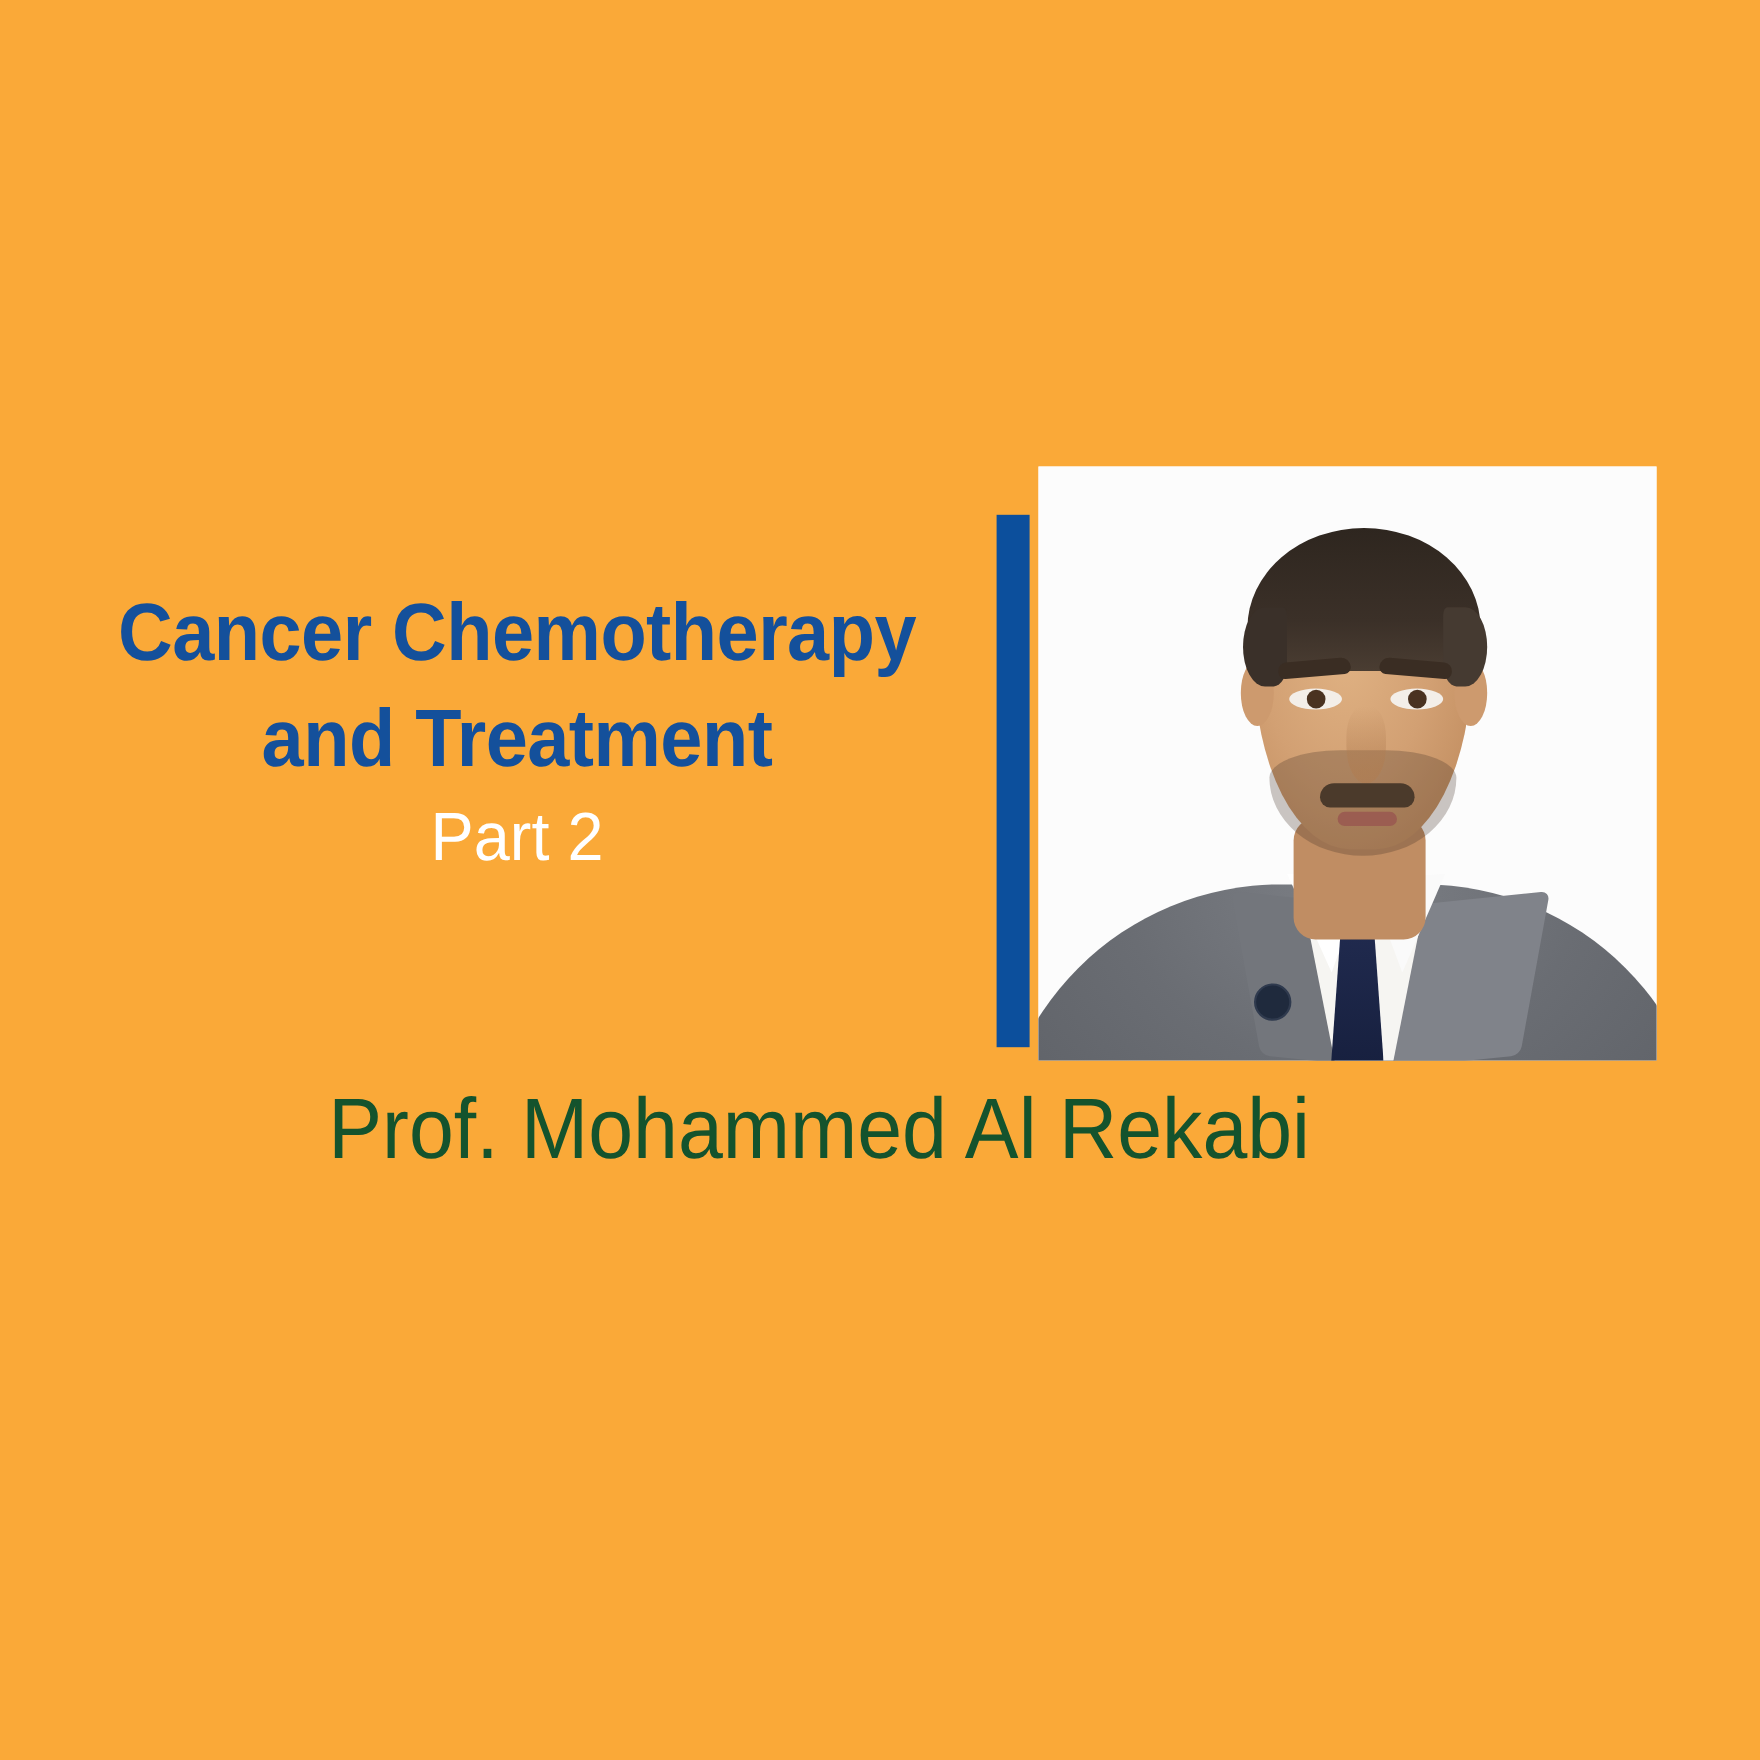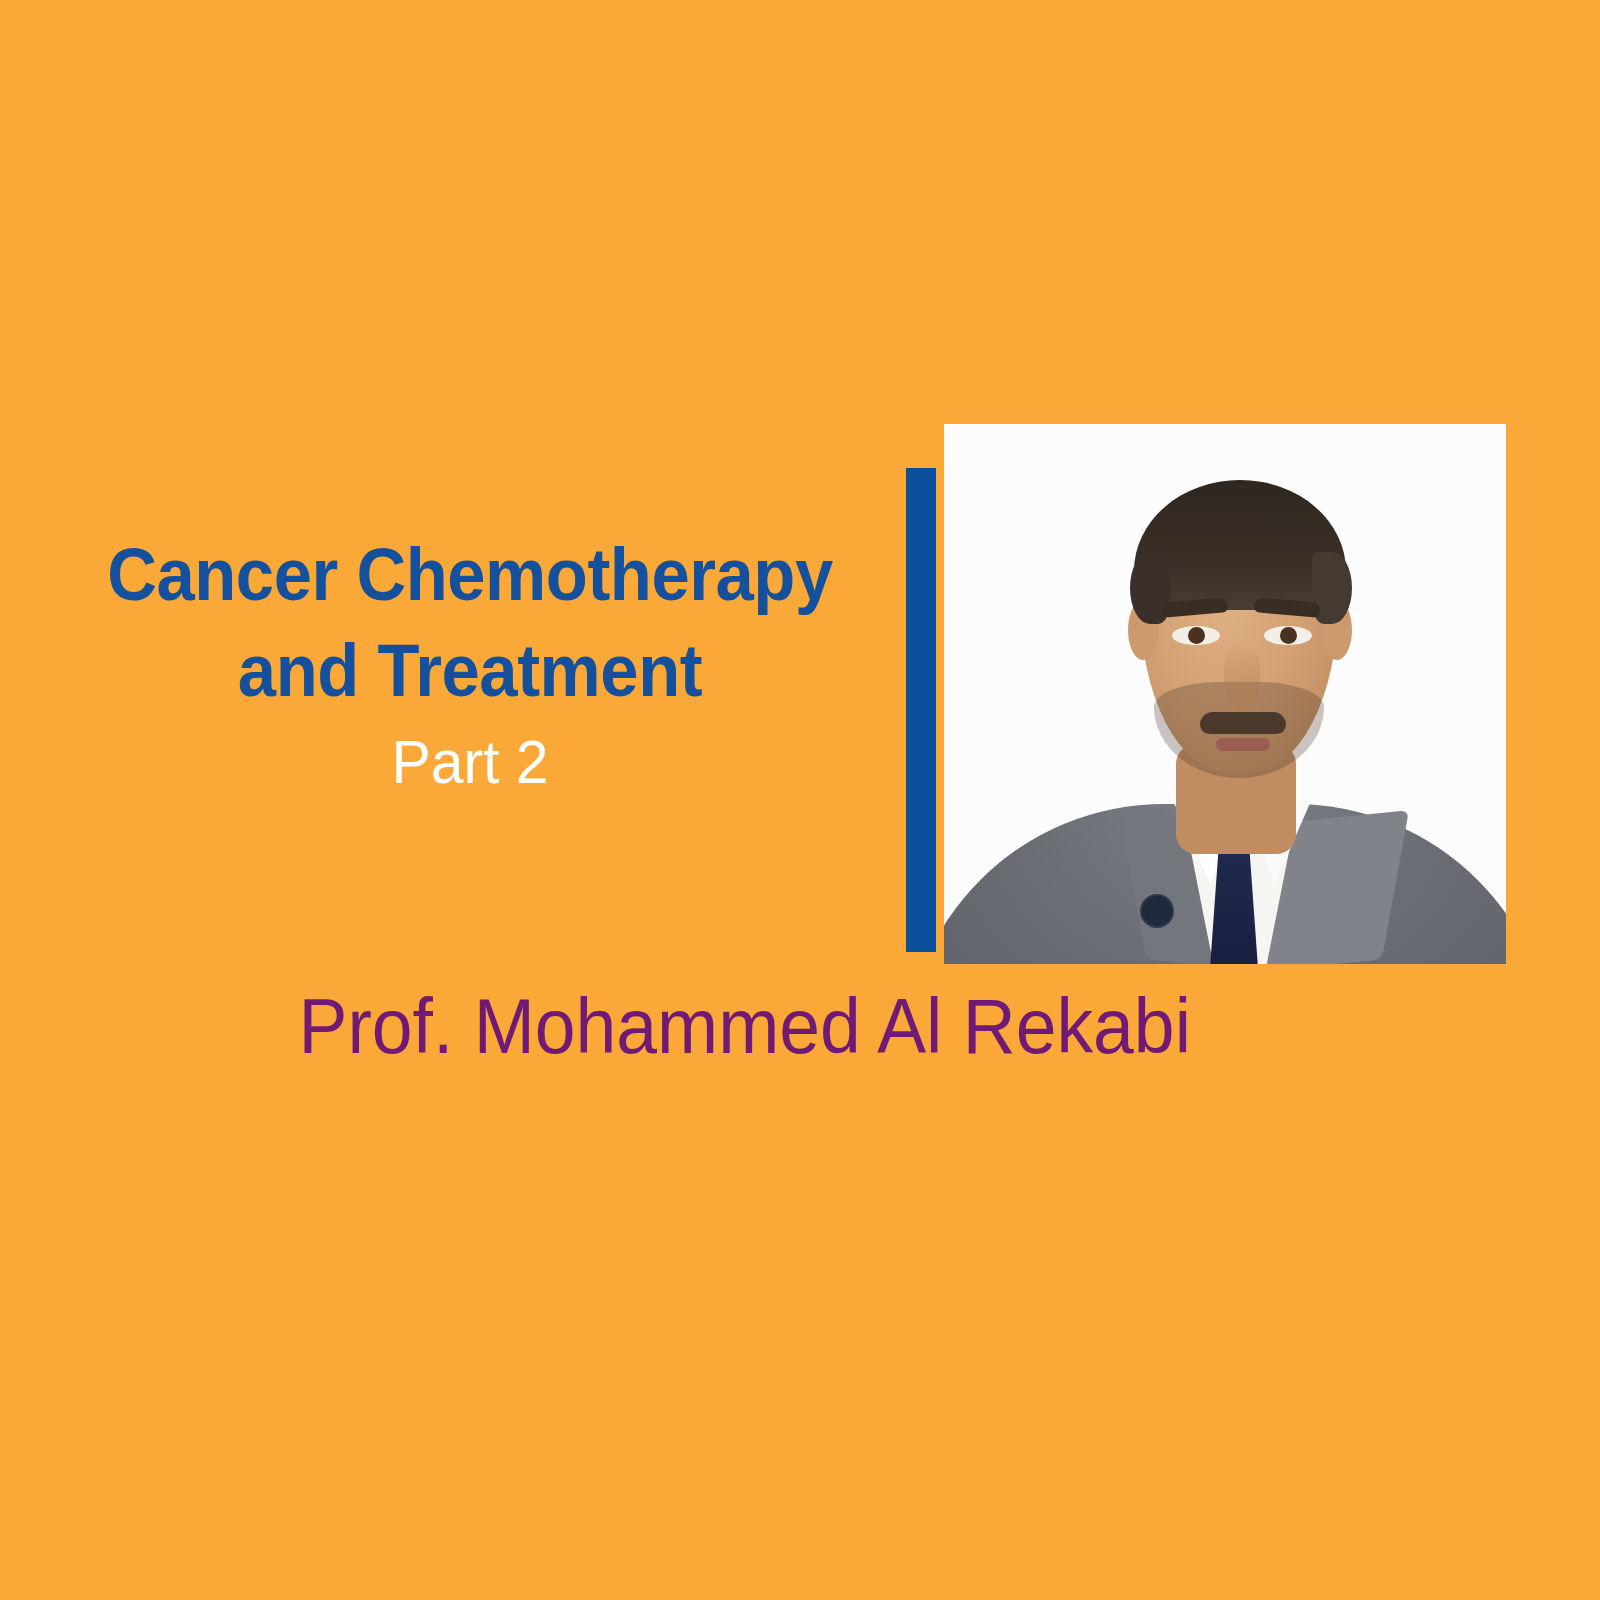--- a/index.html
+++ b/index.html
@@ -261,21 +261,21 @@
     border-radius: 10px;
   }
 
   
   #author-name {
     position: absolute;
     left: 0px;
     top: 980px;
     width: 1490px;
     text-align: center;
-    color: #701a75;
+    color: #14532d;
     font-family: "Liberation Sans", sans-serif;
     font-weight: normal;
     font-size: 78px;
     line-height: 92px;
     white-space: nowrap;
   }
   #author-name > span {
     display: inline-block;
     transform: scaleX(0.94);
     transform-origin: center center;

